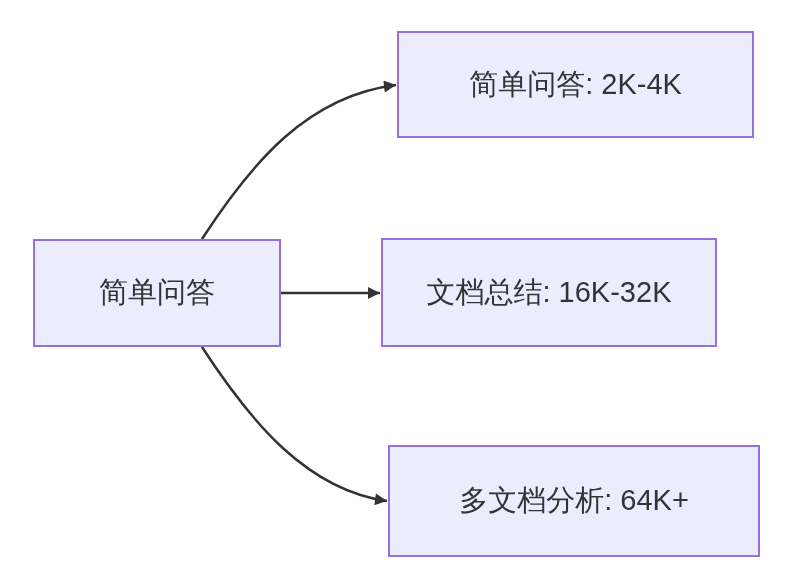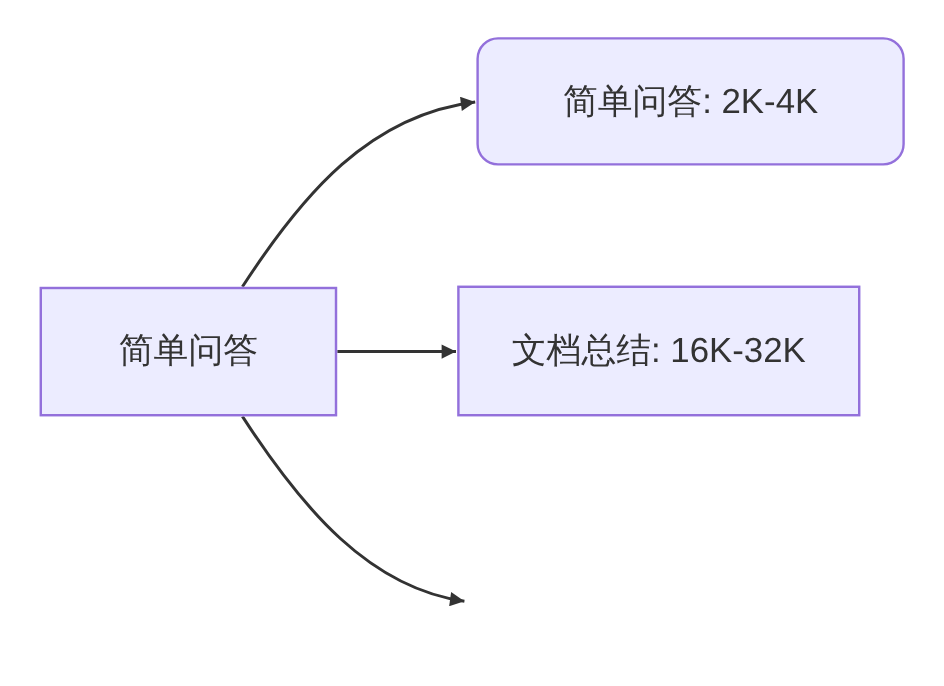--- a/index.html
+++ b/index.html
@@ -30,21 +30,21 @@
     color: #333333;
     font-size: 29px;
     font-weight: 400;
     display: flex;
     align-items: center;
     justify-content: center;
     text-align: center;
     white-space: nowrap;
   }
   .node-root    { left: 33px;  top: 239px; width: 248px; height: 108px; }
-  .node-simple  { left: 397px; top: 31px;  width: 357px; height: 107px; border-radius: 18px; }
+  .node-simple  { left: 397px; top: 31px;  width: 357px; height: 107px; }
   .node-summary { left: 381px; top: 238px; width: 336px; height: 109px; }
   .node-multi   { left: 388px; top: 445px; width: 372px; height: 112px; }
   .edge {
     fill: none;
     stroke: #333333;
     stroke-width: 2.5px;
   }
 </style>
 </head>
 <body>
@@ -67,14 +67,17 @@
   </div>
 
   <div class="node node-simple">
     <span>简单问答: 2K-4K</span>
   </div>
 
   <div class="node node-summary">
     <span>文档总结: 16K-32K</span>
   </div>
 
+  <div class="node node-multi">
+    <span>多文档分析: 64K+</span>
+  </div>
 
 </div>
 
 </body></html>

